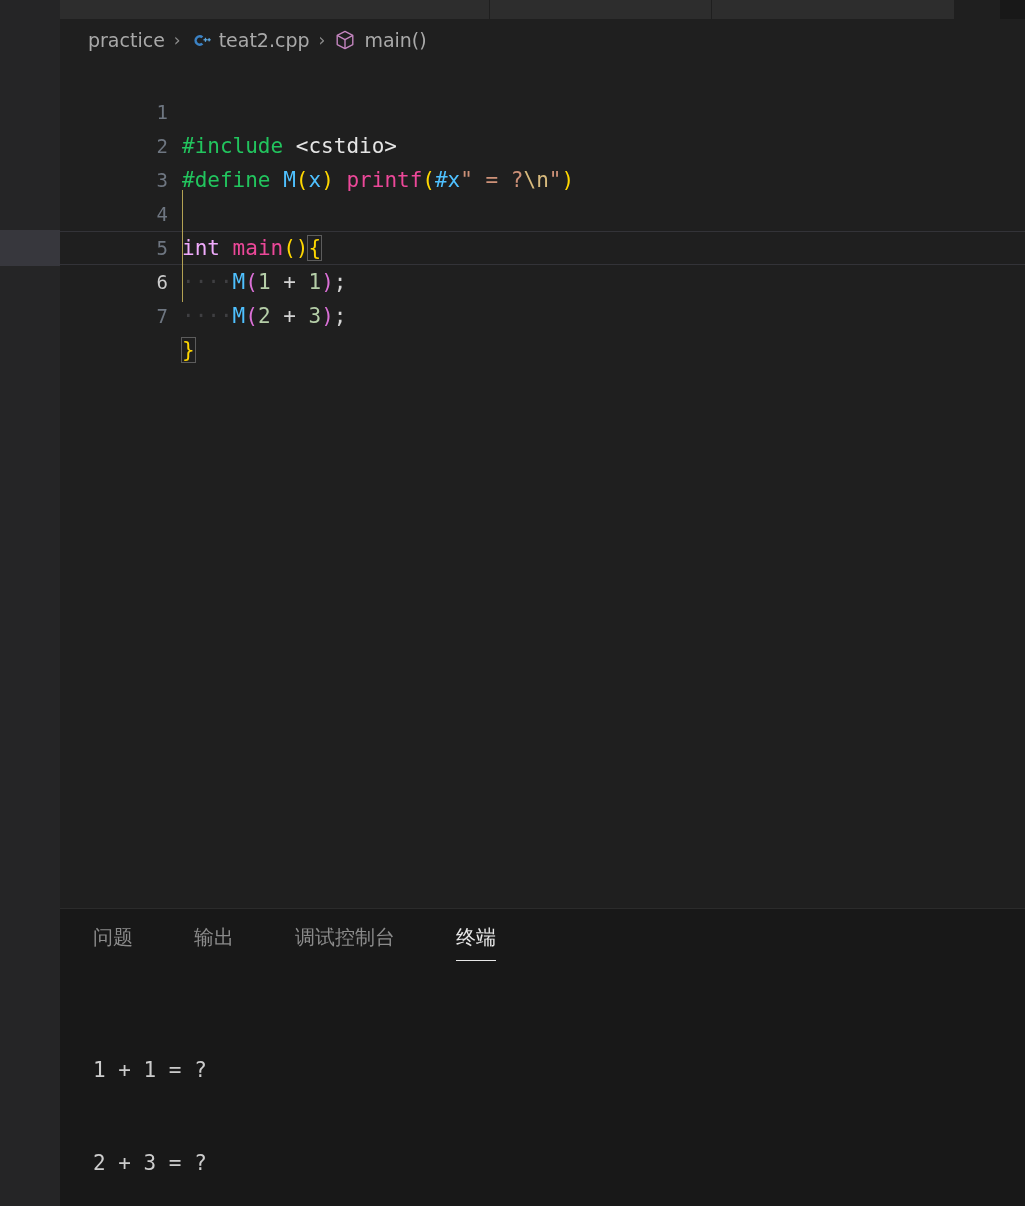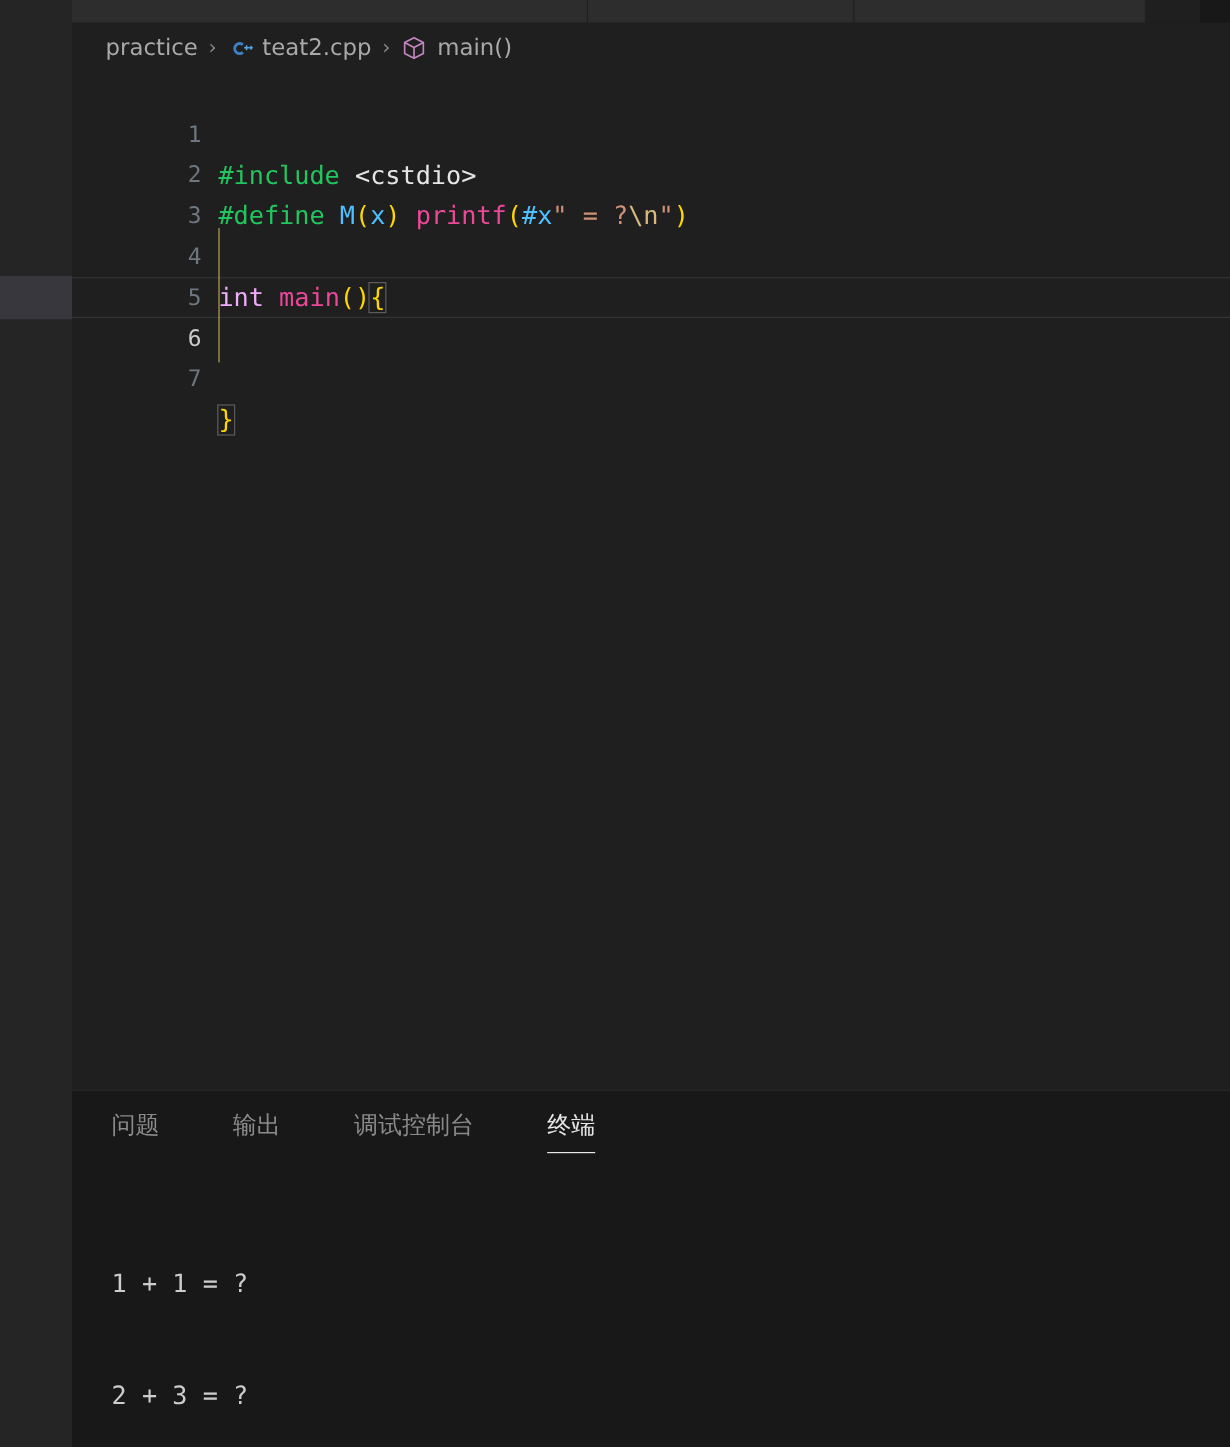--- a/index.html
+++ b/index.html
@@ -293,24 +293,26 @@
       <span class="code"></span>
     </div>
 
     <div class="line">
       <span class="ln">4</span>
       <span class="code"><span class="tk-kw">int</span><span class="tk-plain"> </span><span class="tk-fn">main</span><span class="tk-par-y">()</span><span class="tk-par-y bracket-hl">{</span></span>
     </div>
 
     <div class="line">
       <span class="ln">5</span>
+      <span class="code"><span class="ws-dot">····</span><span class="tk-macro">M</span><span class="tk-par-m">(</span><span class="tk-num">1</span><span class="tk-op"> + </span><span class="tk-num">1</span><span class="tk-par-m">)</span><span class="tk-plain">;</span></span>
     </div>
 
     <div class="line active">
       <span class="ln">6</span>
+      <span class="code"><span class="ws-dot">····</span><span class="tk-macro">M</span><span class="tk-par-m">(</span><span class="tk-num">2</span><span class="tk-op"> + </span><span class="tk-num">3</span><span class="tk-par-m">)</span><span class="tk-plain">;</span></span>
     </div>
 
     <div class="line">
       <span class="ln">7</span>
       <span class="code"><span class="tk-par-y bracket-hl">}</span></span>
     </div>
 
   </div>
 </div>
 

